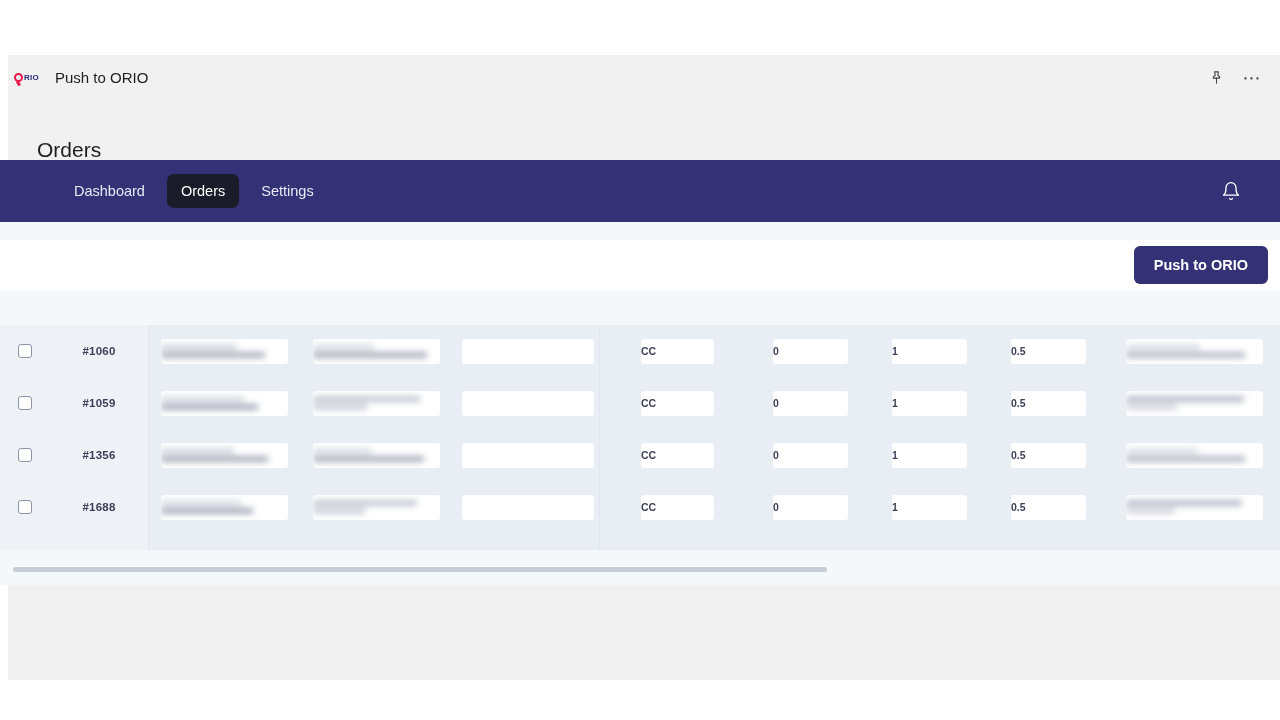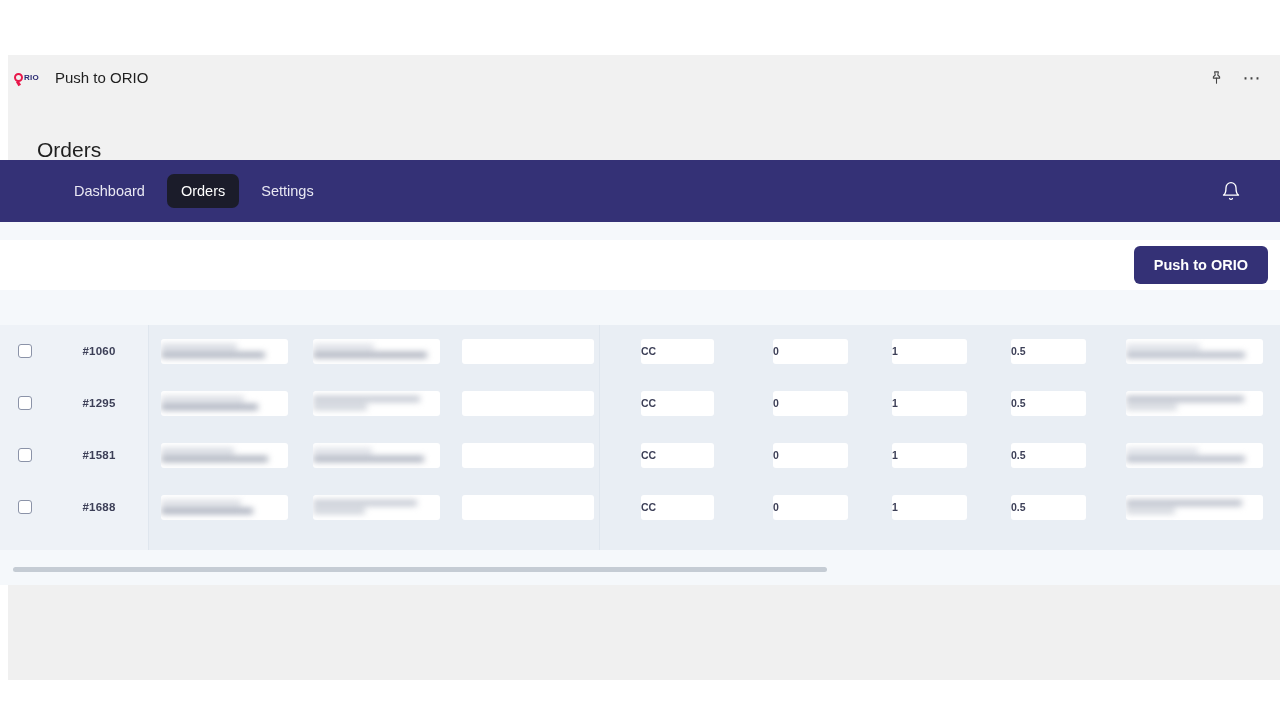--- a/index.html
+++ b/index.html
@@ -301,21 +301,21 @@
                 </span>
               </div>
             </div>
           </div>
 
           <div class="tr">
             <div class="td td-check">
               <span class="row-box"></span>
             </div>
             <div class="td" style="width:98px">
-              <span class="cell-id">#1295</span>
+              <span class="cell-id">#1059</span>
             </div>
             <div class="td" style="width:152px">
               <div class="cell-input" style="width:127px">
                 <span class="redact">
                   <i style="width:70%;background:#d9dce3"></i>
                     <i style="width:82%;background:#a6acba"></i>
                 </span>
               </div>
             </div>
             <div class="td" style="width:152px">
@@ -349,21 +349,21 @@
                 </span>
               </div>
             </div>
           </div>
 
           <div class="tr">
             <div class="td td-check">
               <span class="row-box"></span>
             </div>
             <div class="td" style="width:98px">
-              <span class="cell-id">#1581</span>
+              <span class="cell-id">#1356</span>
             </div>
             <div class="td" style="width:152px">
               <div class="cell-input" style="width:127px">
                 <span class="redact">
                   <i style="width:62%;background:#d4d8e0"></i>
                     <i style="width:90%;background:#a8aeba"></i>
                 </span>
               </div>
             </div>
             <div class="td" style="width:152px">

